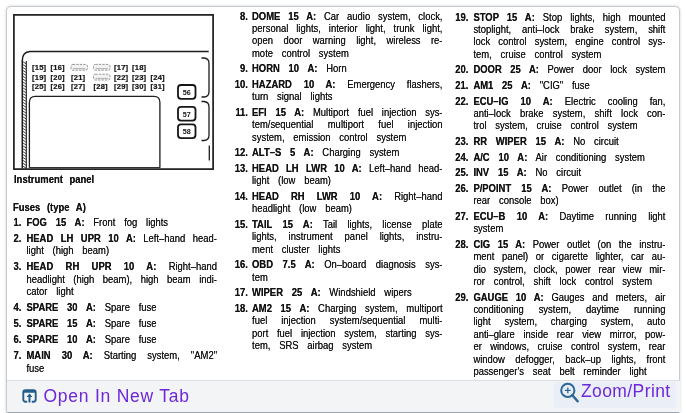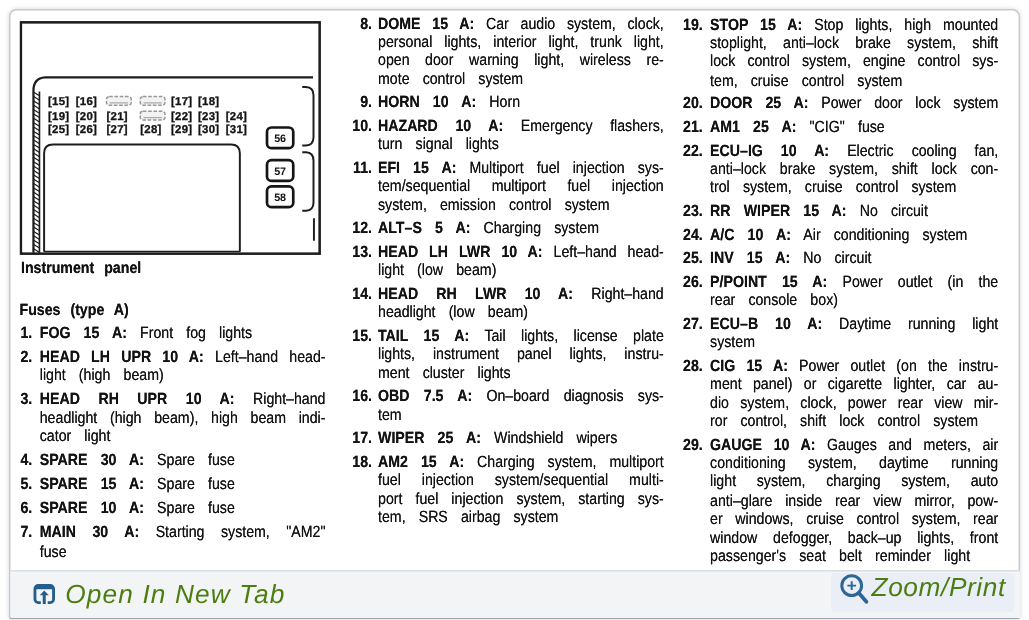--- a/index.html
+++ b/index.html
@@ -10,21 +10,21 @@
 #c1 .it{padding-left:15.43px;}
 #c2 .it{padding-left:22.86px;}
 #c3 .it{padding-left:23.31px;}
 .num{position:absolute;left:0;top:0;font-weight:bold;text-align:right;}
 #c1 .num{width:9.71px;}
 #c2 .num{width:18.29px;}
 #c3 .num{width:17.71px;}
 .ln{white-space:nowrap;}
 b{font-weight:bold;}
 #bar{position:absolute;left:6.5px;right:6.5px;top:379.5px;height:31.5px;background:#f3f4f6;border-top:1px solid #dadde2;}
-.blink{position:absolute;color:#4d7c0f;font-size:17.5px;letter-spacing:0.4px;line-height:32px;white-space:nowrap;font-style:italic;}
+.blink{position:absolute;color:#6d28d9;font-size:17.5px;letter-spacing:0.4px;line-height:32px;white-space:nowrap;}
 </style></head><body>
 <div id="page">
 
 <div id="frame"></div>
 
 <svg style="position:absolute;left:13px;top:14px" width="201" height="156" viewBox="0 0 201 156">
 
 <rect x="0.9" y="0.9" width="199.2" height="154.2" fill="#fff" stroke="#1d1d1d" stroke-width="1.7"></rect>
 
 <g fill="none" stroke="#1d1d1d">

